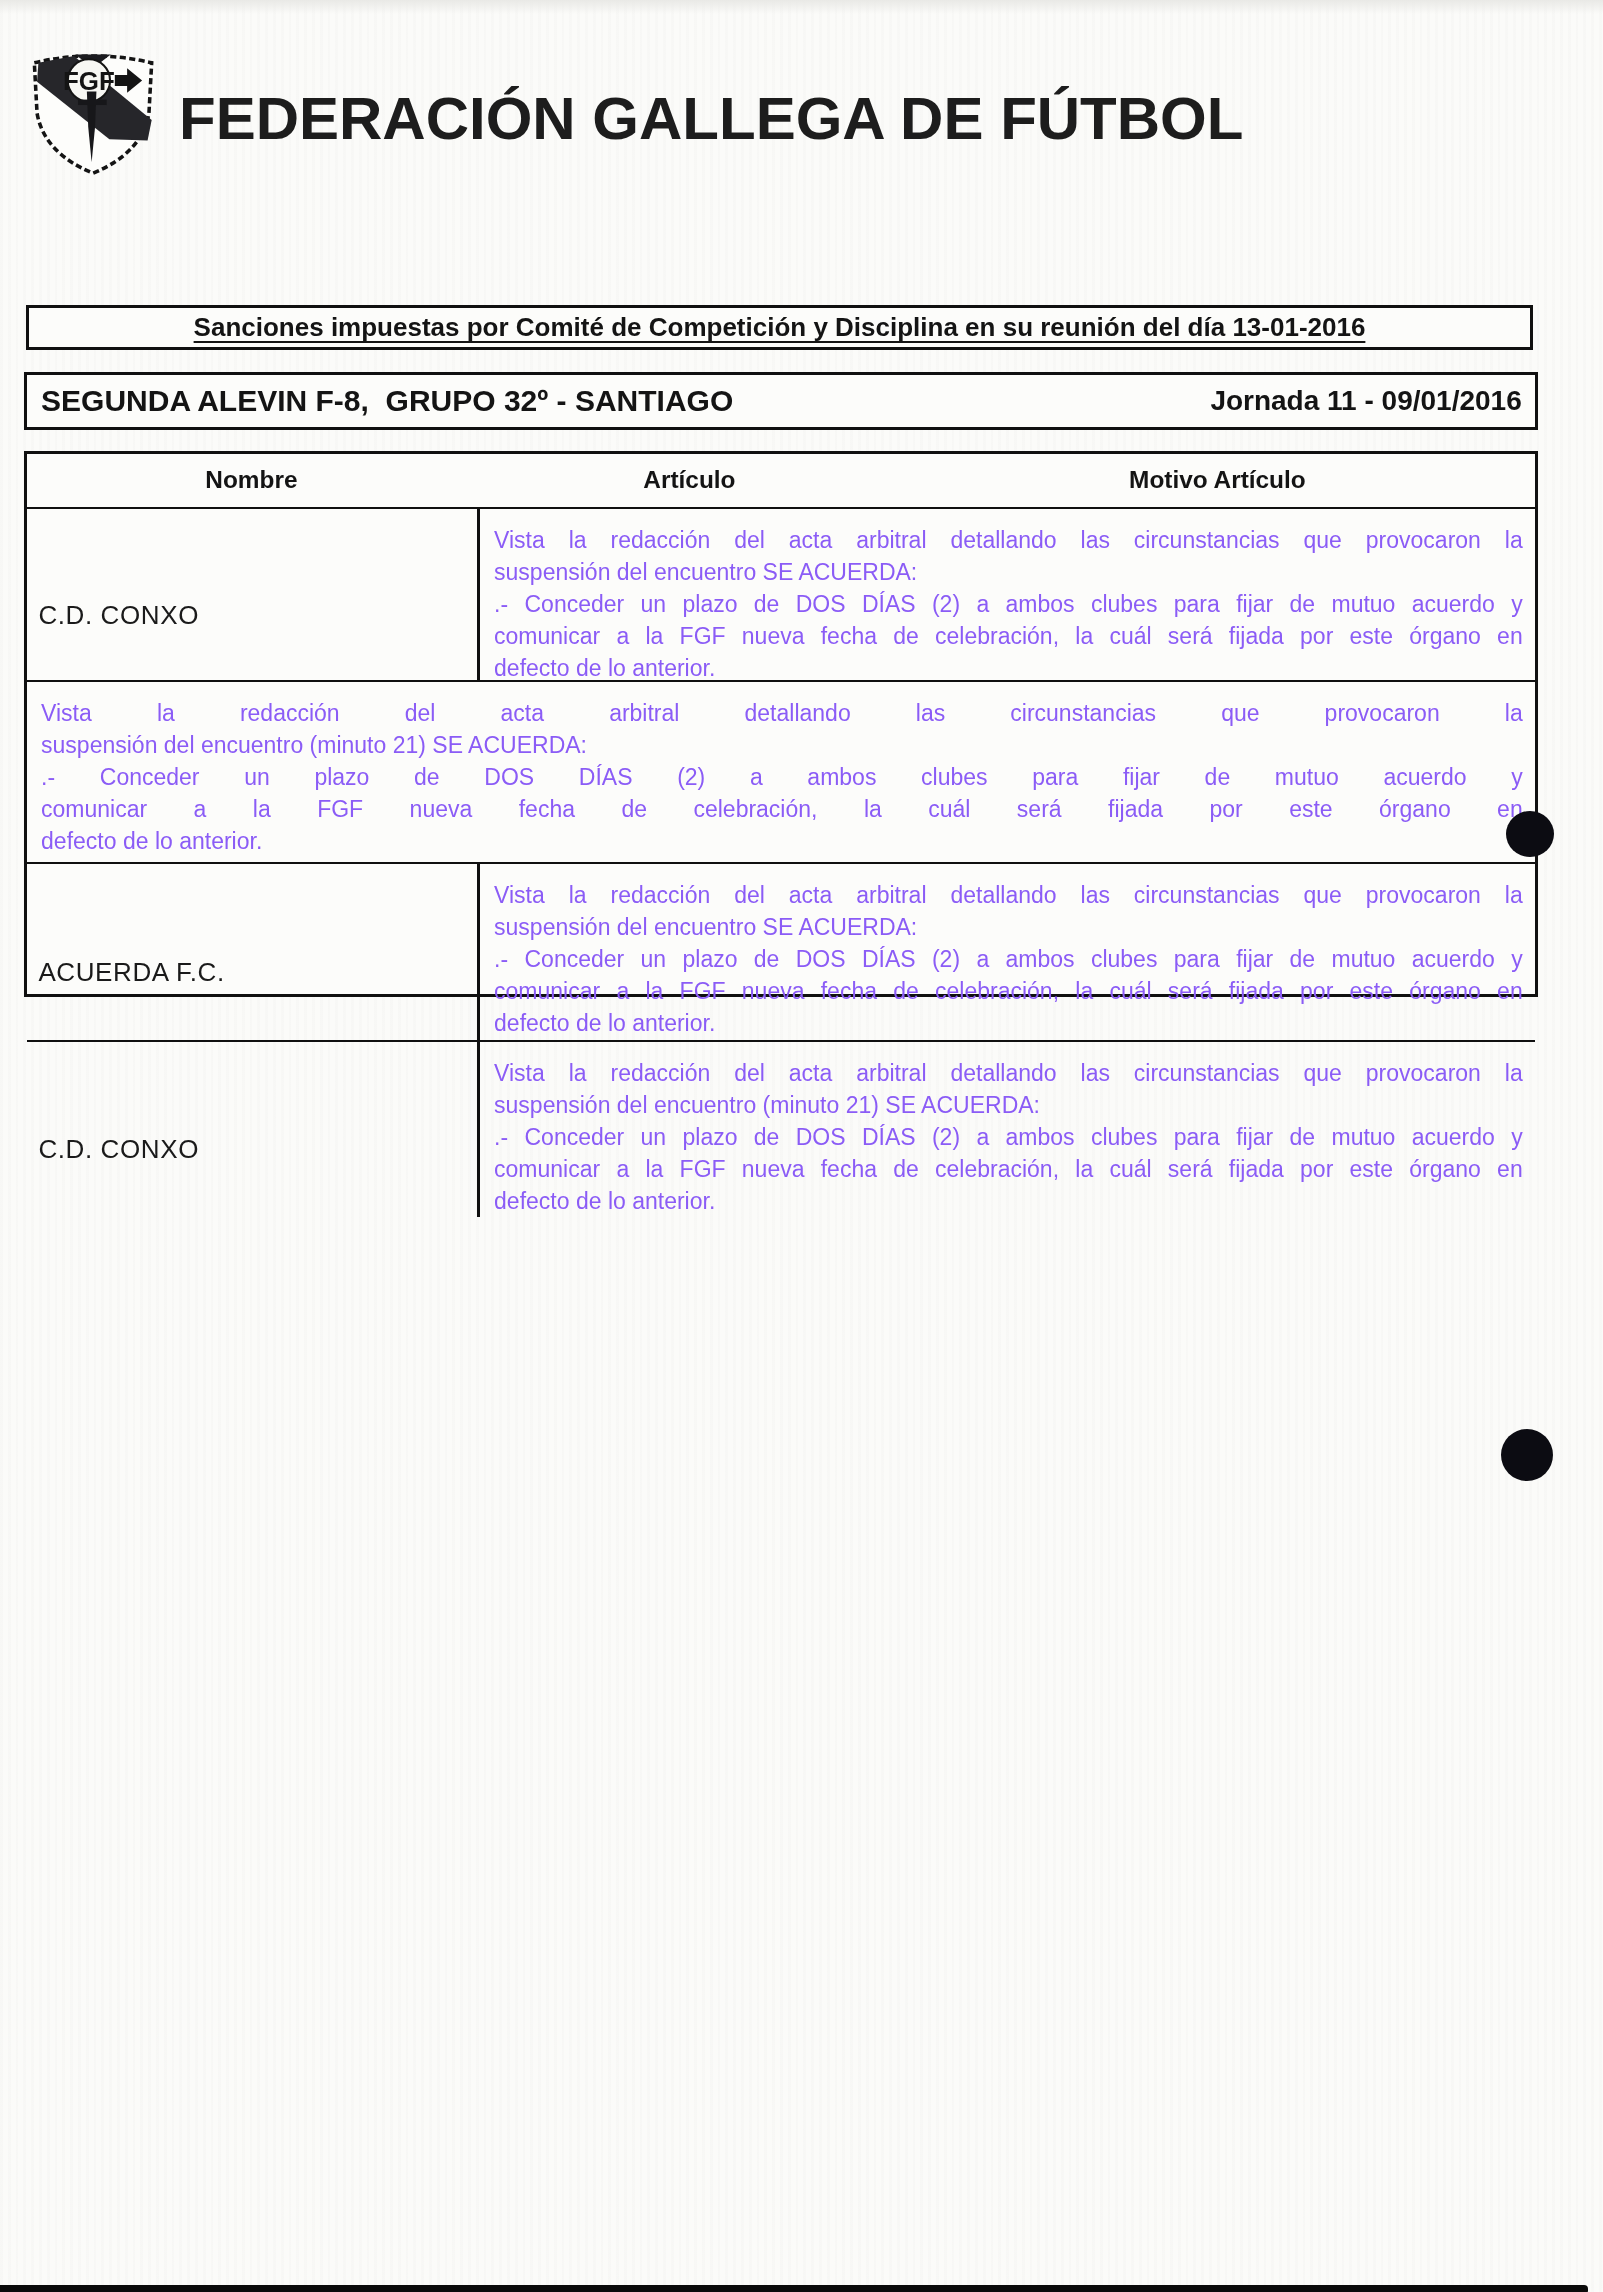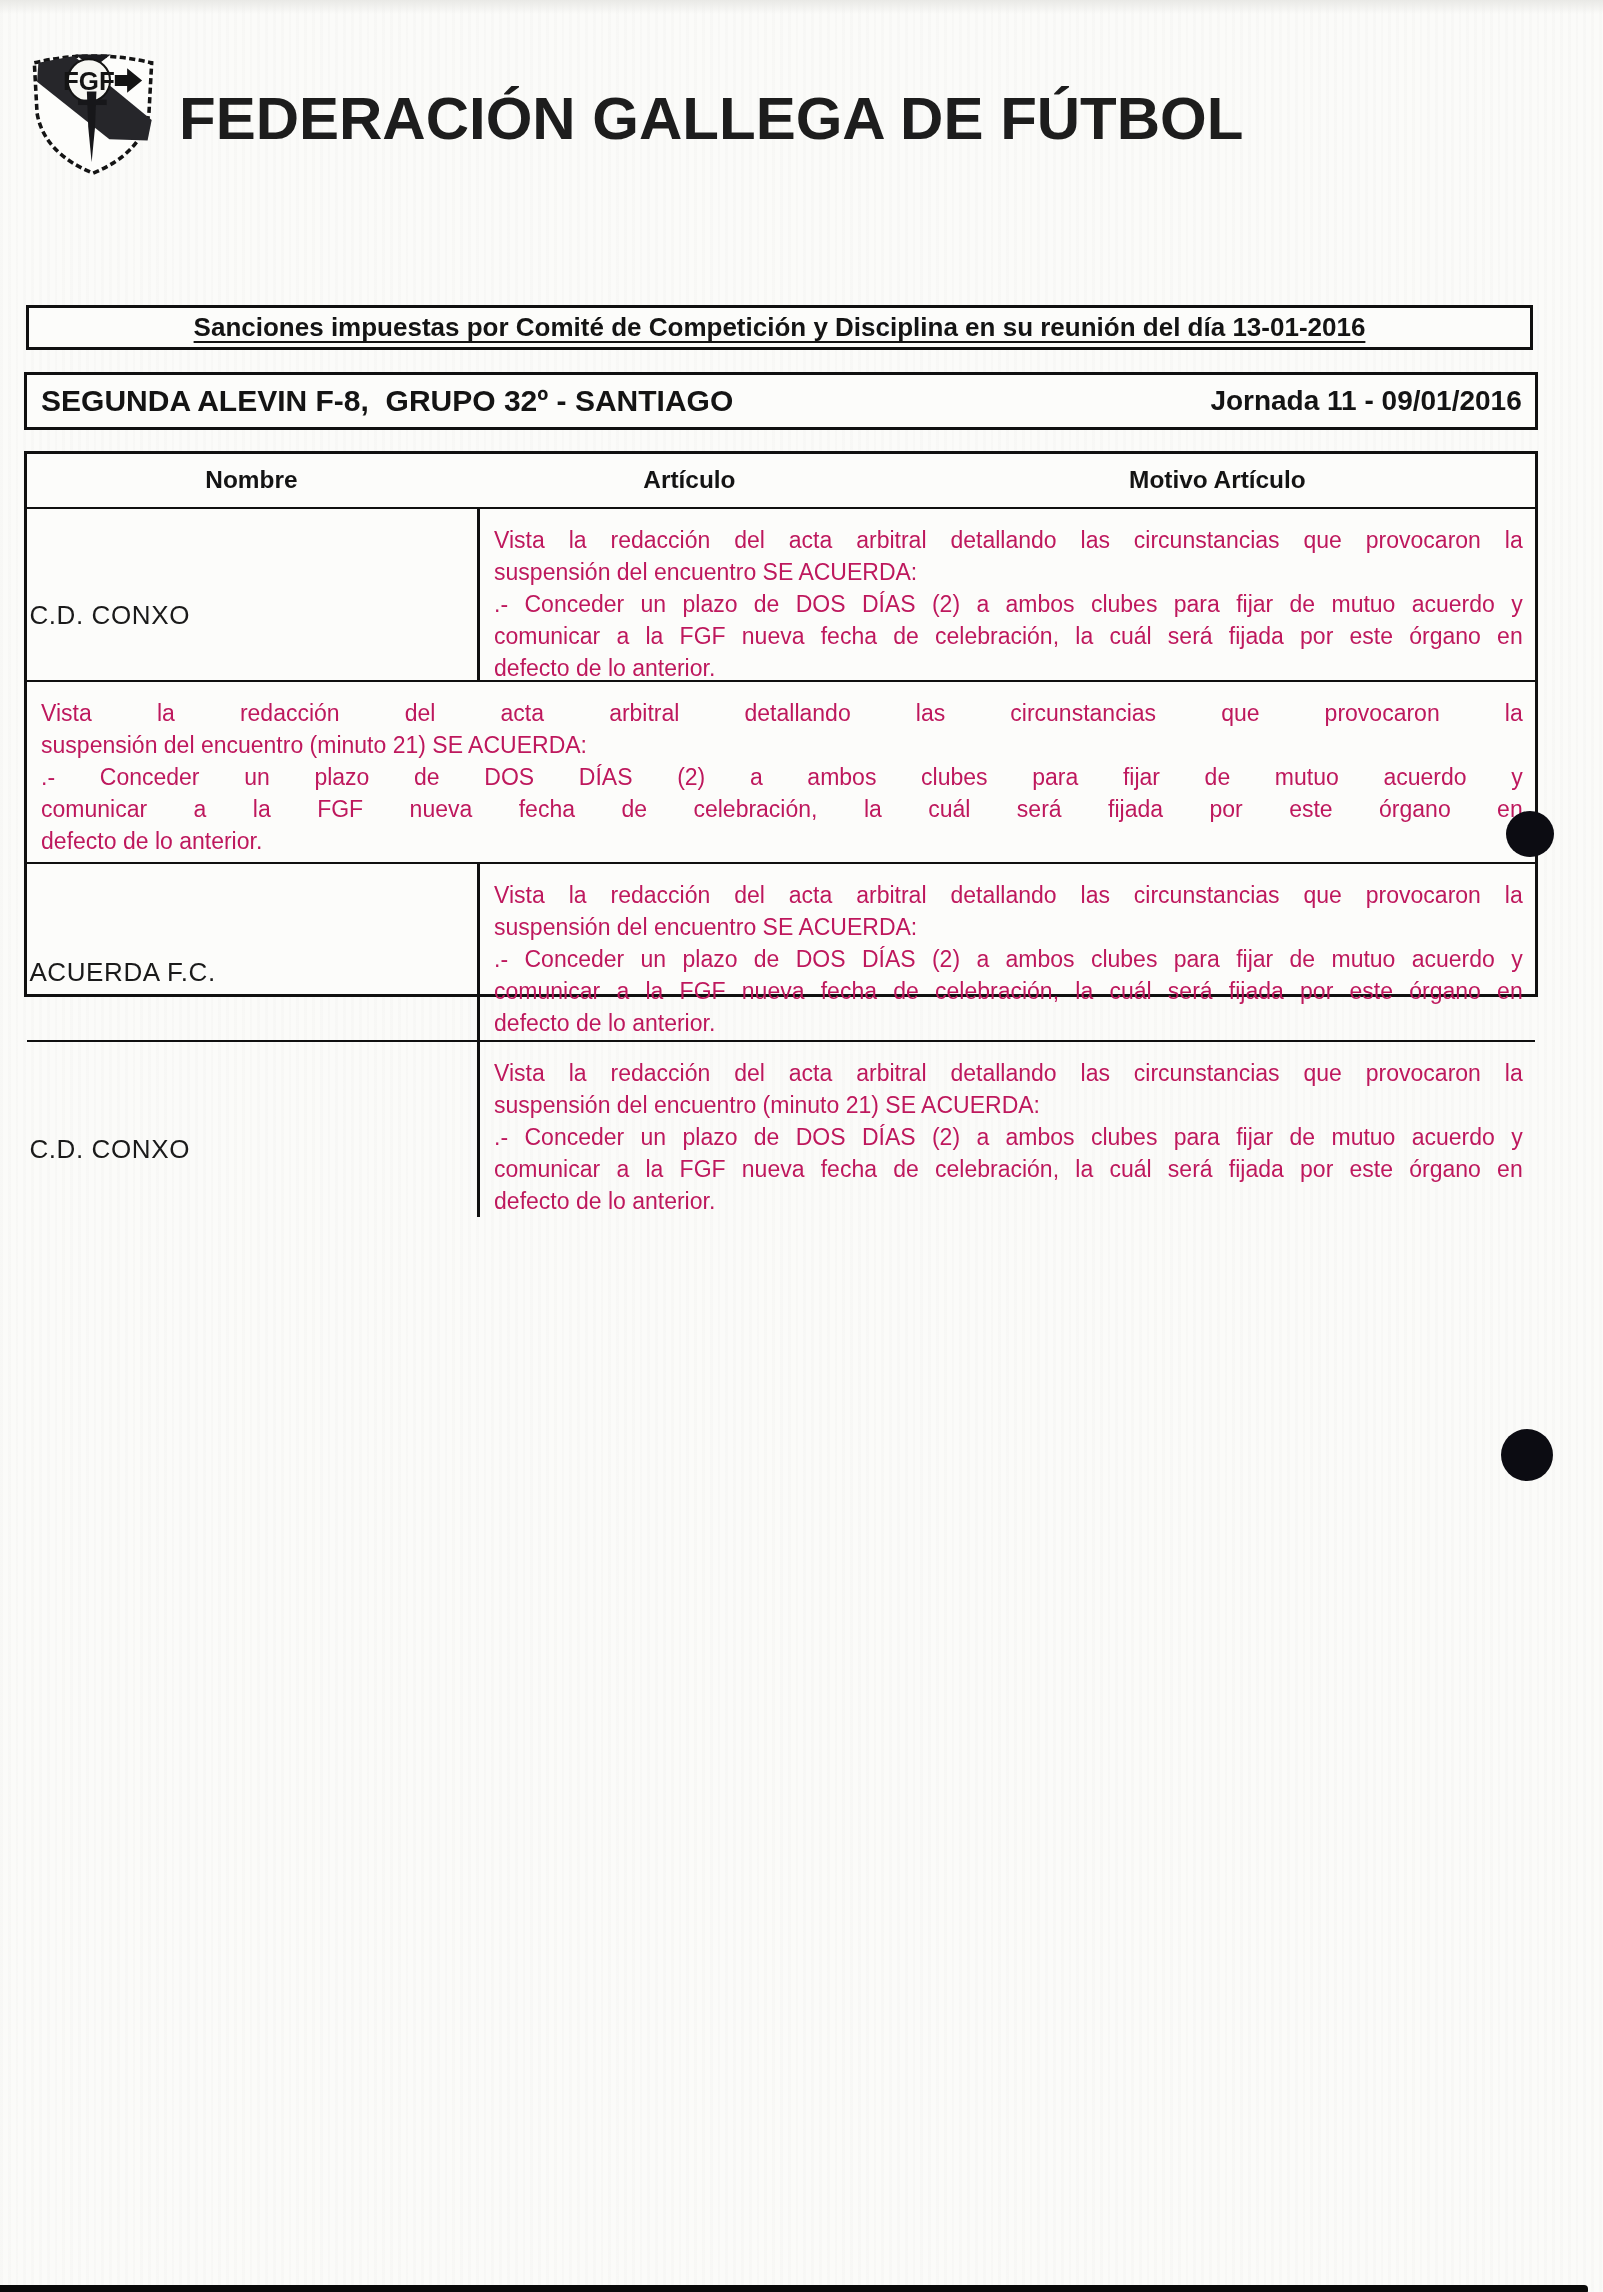--- a/index.html
+++ b/index.html
@@ -64,29 +64,29 @@
   .th-motivo{left:1190px;}
   .row{display:flex;flex:0 0 auto;}
   .row + .row{border-top:2.9px solid #101010;}
   .row-1{height:171px;}
   .row-2{height:180px;}
   .row-3{height:176px;}
   .row-4{flex:1 1 auto;}
   .cell-name{
     box-sizing:border-box;width:453px;flex:0 0 453px;
     border-right:3.9px solid #101010;
-    display:flex;align-items:center;padding-left:2px;
+    display:flex;align-items:center;padding-left:11px;
   }
   .cell-name span{
     margin-top:41px;font-size:26px;letter-spacing:0.6px;color:#1a1a1a;white-space:nowrap;
   }
   .cell-text{
     flex:1 1 auto;min-width:0;
     padding:14.6px 12.7px 0 13.7px;
-    font-size:23px;line-height:32px;color:#be185d;border-radius:32px;
+    font-size:23px;line-height:32px;color:#8b5cf6;border-radius:32px;
   }
   .cell-text .line{text-align:left;}
   .cell-text .line.j{text-align:justify;text-align-last:justify;}
   
   .ink-dot{position:absolute;background:#0c0c12;border-radius:50%;}
   .dot-1{left:1506px;top:811px;width:48px;height:46px;}
   .dot-2{left:1501px;top:1429px;width:52px;height:52px;}
   .scan-bottom{
     position:absolute;left:0;bottom:0;height:7.8px;width:1588px;
     background:#0a0a0a;border-radius:0 3.9px 2px 0;

